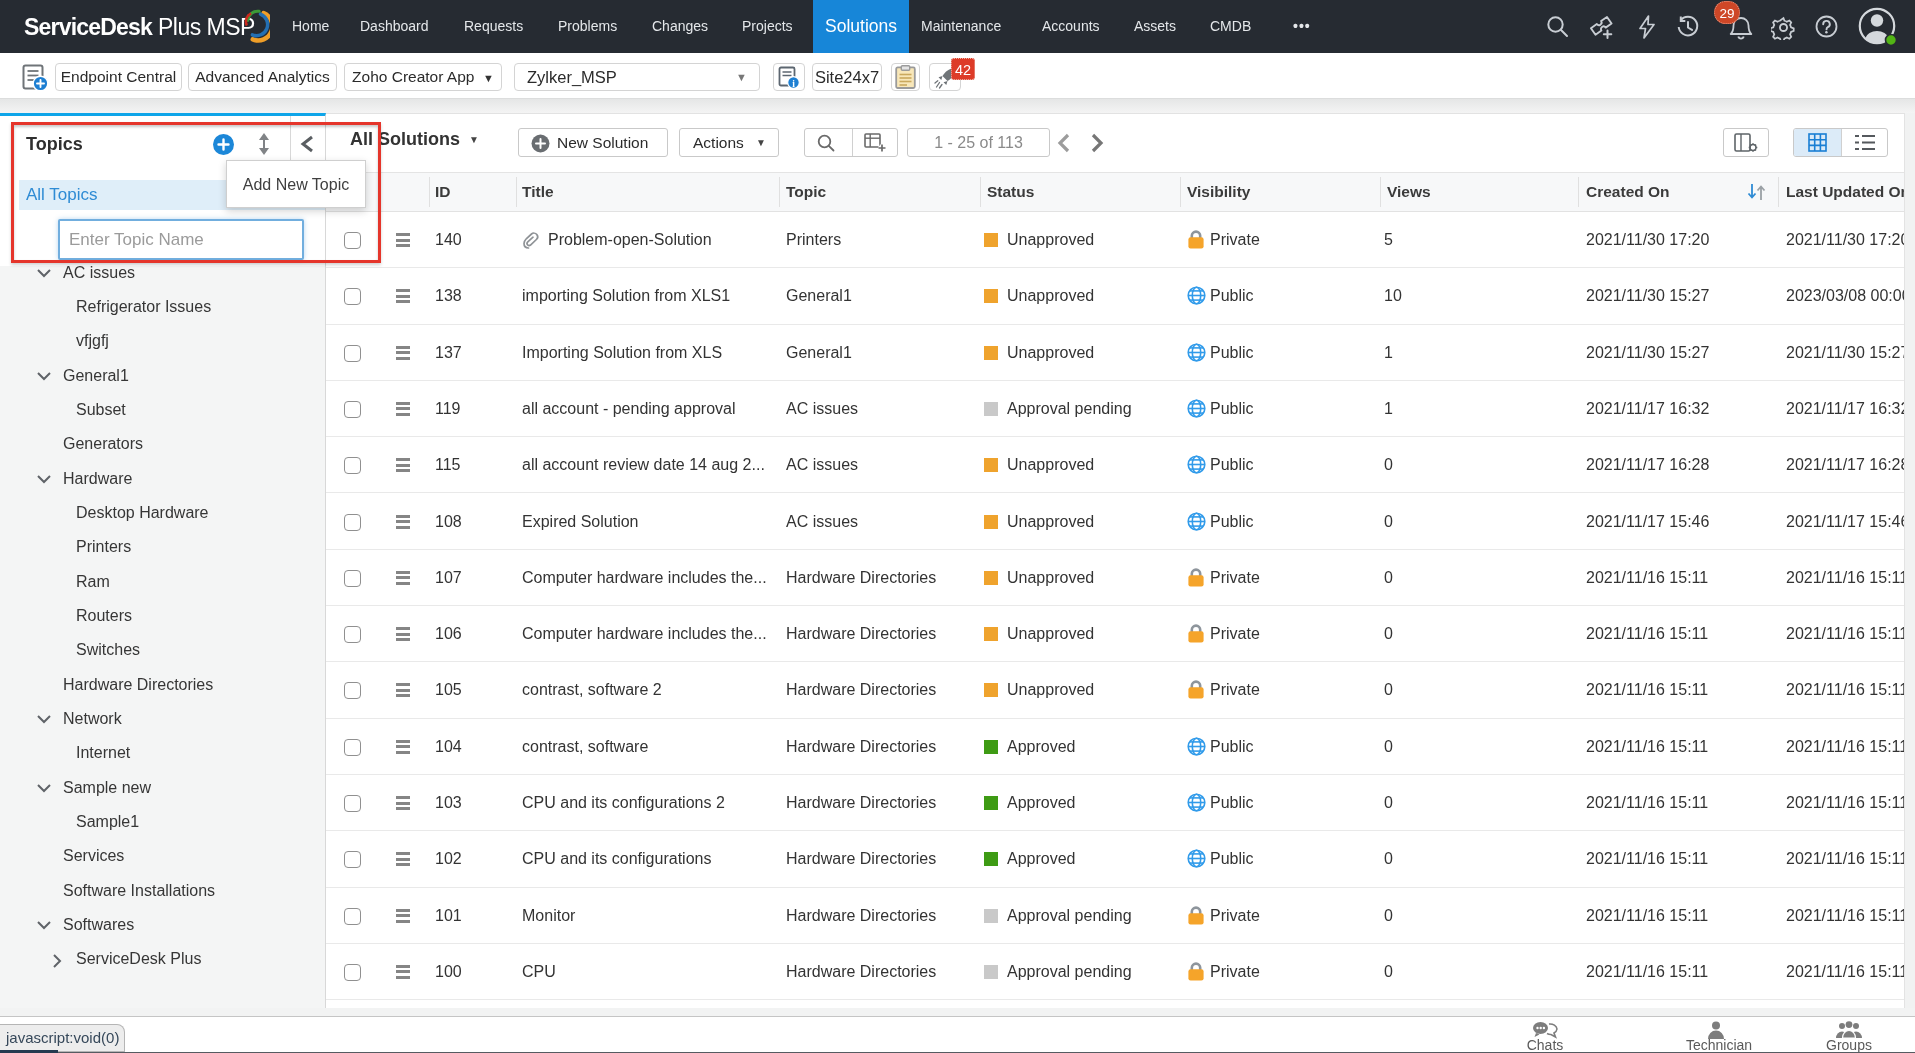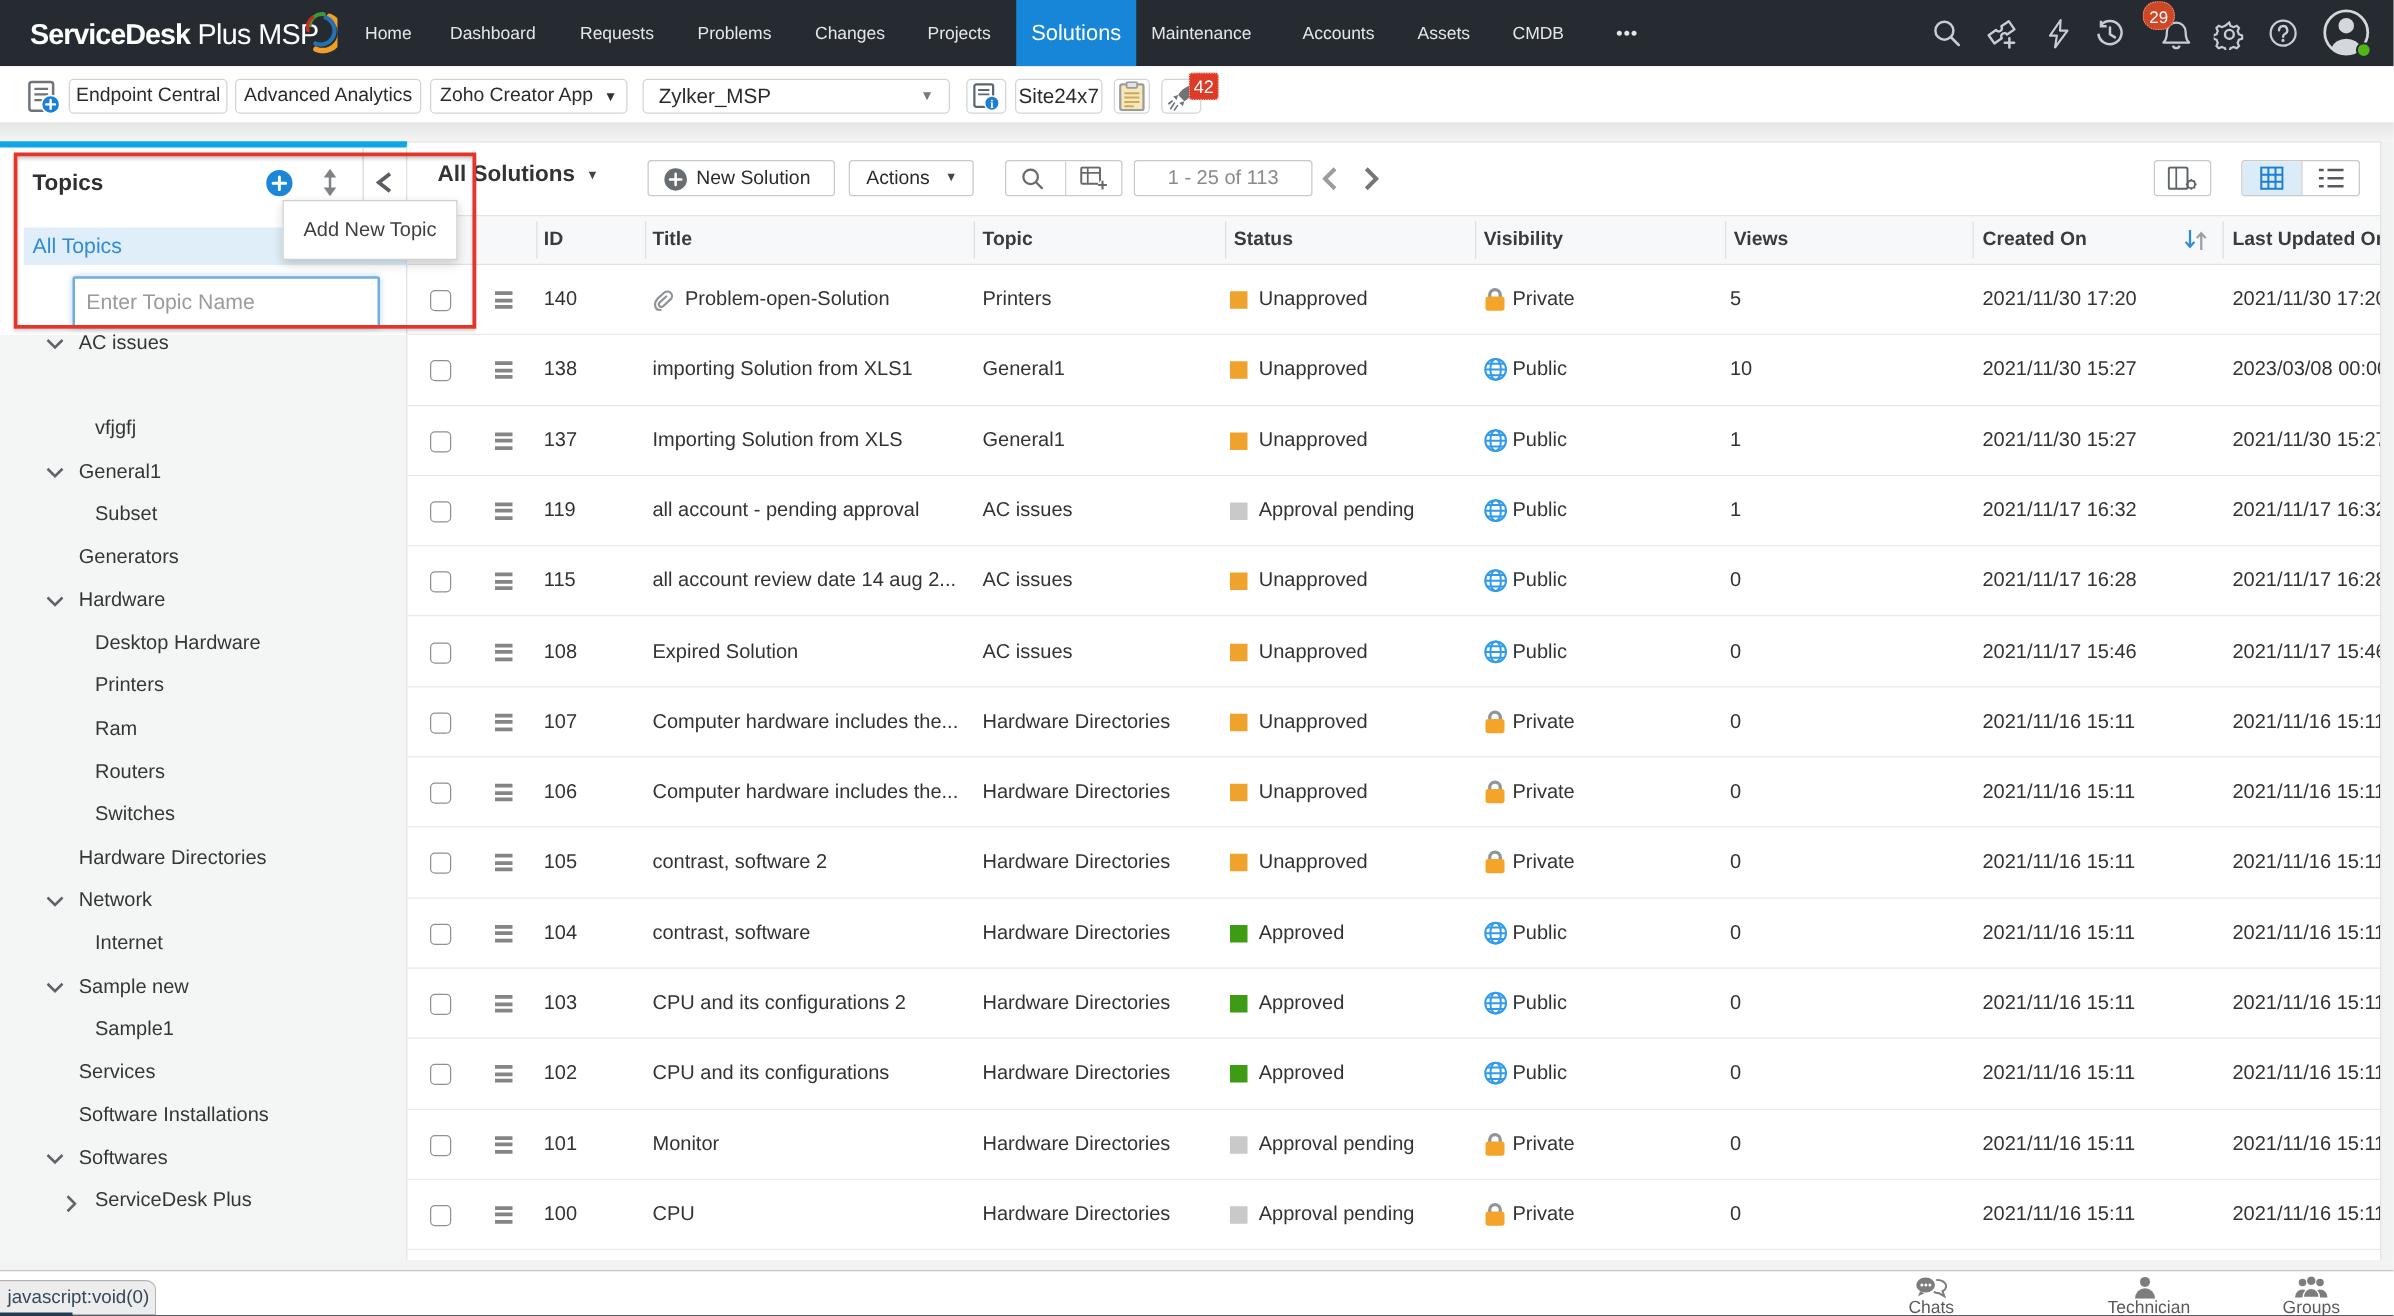--- a/index.html
+++ b/index.html
@@ -18,21 +18,21 @@
 
 
 #tb2 { position:absolute; left:0; top:53px; width:1915px; height:45px; background:#fff; }
 .tbtn { position:absolute; top:10px; height:28px; border:1px solid #d4d4d4; border-radius:4px;
   background:#fff; color:#2b2b2b; font-size:15.5px; line-height:26px; text-align:center; }
 #band { position:absolute; left:0; top:98px; width:1915px; height:15px;
   background:linear-gradient(#e5e6e6, #f4f4f4); border-top:1px solid #dcdddd; }
 
 
 #sidebar { position:absolute; left:0; top:113px; width:326px; height:895px; background:#fff;
-  border-right:1px solid #d8d8d8; border-top:5px solid #0ea5e9;}
+  border-right:1px solid #d8d8d8; border-top:3px solid #0ea5e9;}
 #sbgray { position:absolute; left:0; top:150px; width:325px; height:745px; background:#f4f5f5; }
 #main { position:absolute; left:326px; top:113px; width:1578px; height:895px; background:#fff;
   border-top:1px solid #e2e2e2; overflow:hidden; }
 #scrollbar { position:absolute; left:1904px; top:113px; width:11px; height:895px; background:#f1f2f2; border-left:1px solid #e3e3e3; }
 
 
 
 .treeitem { position:absolute; left:0; width:325px; height:34px; line-height:34px;
   color:#363636; font-size:16px; white-space:nowrap; }
 
@@ -202,20 +202,23 @@
     <div class="abs" style="left:58px;top:103px;width:246px;height:41px;background:#fff;border:2px solid #71aede;
       border-radius:2px;box-shadow:0 0 5px rgba(60,140,210,0.35);line-height:37px;padding-left:9px;
       font-size:17px;color:#9b9b9b;">Enter Topic Name</div>
 
     <div class="treeitem" style="top:140px;">
         <svg class="abs" style="left:37px;top:13px;" width="14" height="9" viewBox="0 0 14 9">
           <path d="M1 1 l6 6 l6 -6" fill="none" stroke="#5f6368" stroke-width="2"></path>
         </svg>
         <span style="position:absolute;left:63px;">AC issues</span>
       </div>
+    <div class="treeitem" style="top:174px;">
+        <span style="position:absolute;left:76px;">Refrigerator Issues</span>
+      </div>
     <div class="treeitem" style="top:208px;">
         <span style="position:absolute;left:76px;">vfjgfj</span>
       </div>
     <div class="treeitem" style="top:243px;">
         <svg class="abs" style="left:37px;top:13px;" width="14" height="9" viewBox="0 0 14 9">
           <path d="M1 1 l6 6 l6 -6" fill="none" stroke="#5f6368" stroke-width="2"></path>
         </svg>
         <span style="position:absolute;left:63px;">General1</span>
       </div>
     <div class="treeitem" style="top:311px;">

